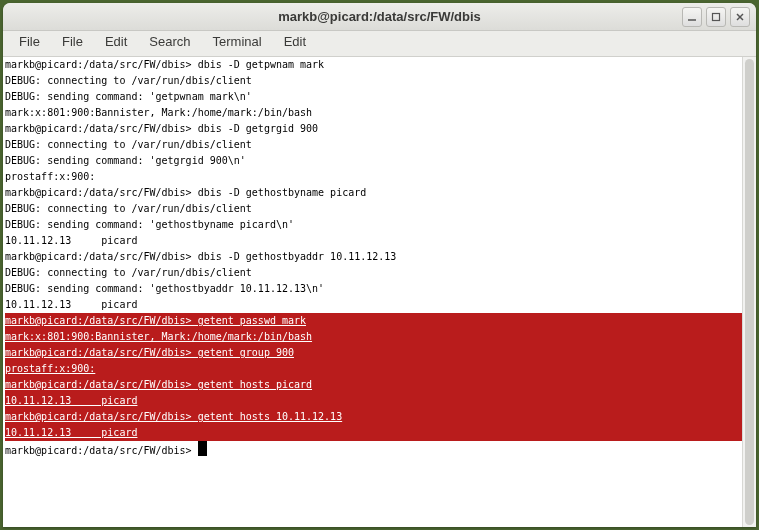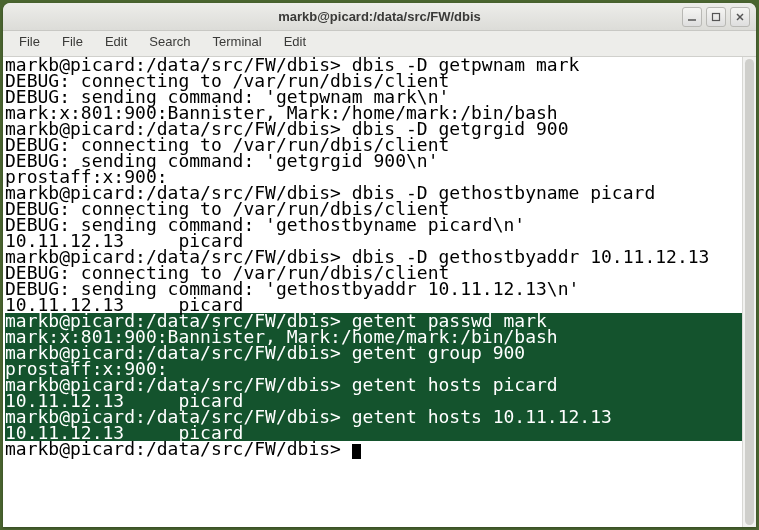--- a/index.html
+++ b/index.html
@@ -67,35 +67,36 @@
   .menu-item {
     font-size: 13px;
     color: #3a3a38;
     padding: 3px 10px;
     cursor: pointer;
   }
   .terminal {
     flex: 1;
     background: #ffffff;
     font-family: "DejaVu Sans Mono", "Liberation Mono", monospace;
-    font-size: 18px;
+    font-size: 10px;
     line-height: 16px;
     color: #000;
     overflow: hidden;
     position: relative;
   }
   .terminal-inner {
     padding: 0 2px;
     white-space: pre;
   }
   .line { min-height: 16px; }
   .inverted {
-    background: #14532d;
+    background: #b91c1c;
     color: #ffffff;
     display: block;
+    text-decoration: underline;
   }
   .cursor {
     display: inline-block;
     width: 9px;
     height: 15px;
     background: #000;
     vertical-align: text-bottom;
   }
   .scrollbar {
     position: absolute;

